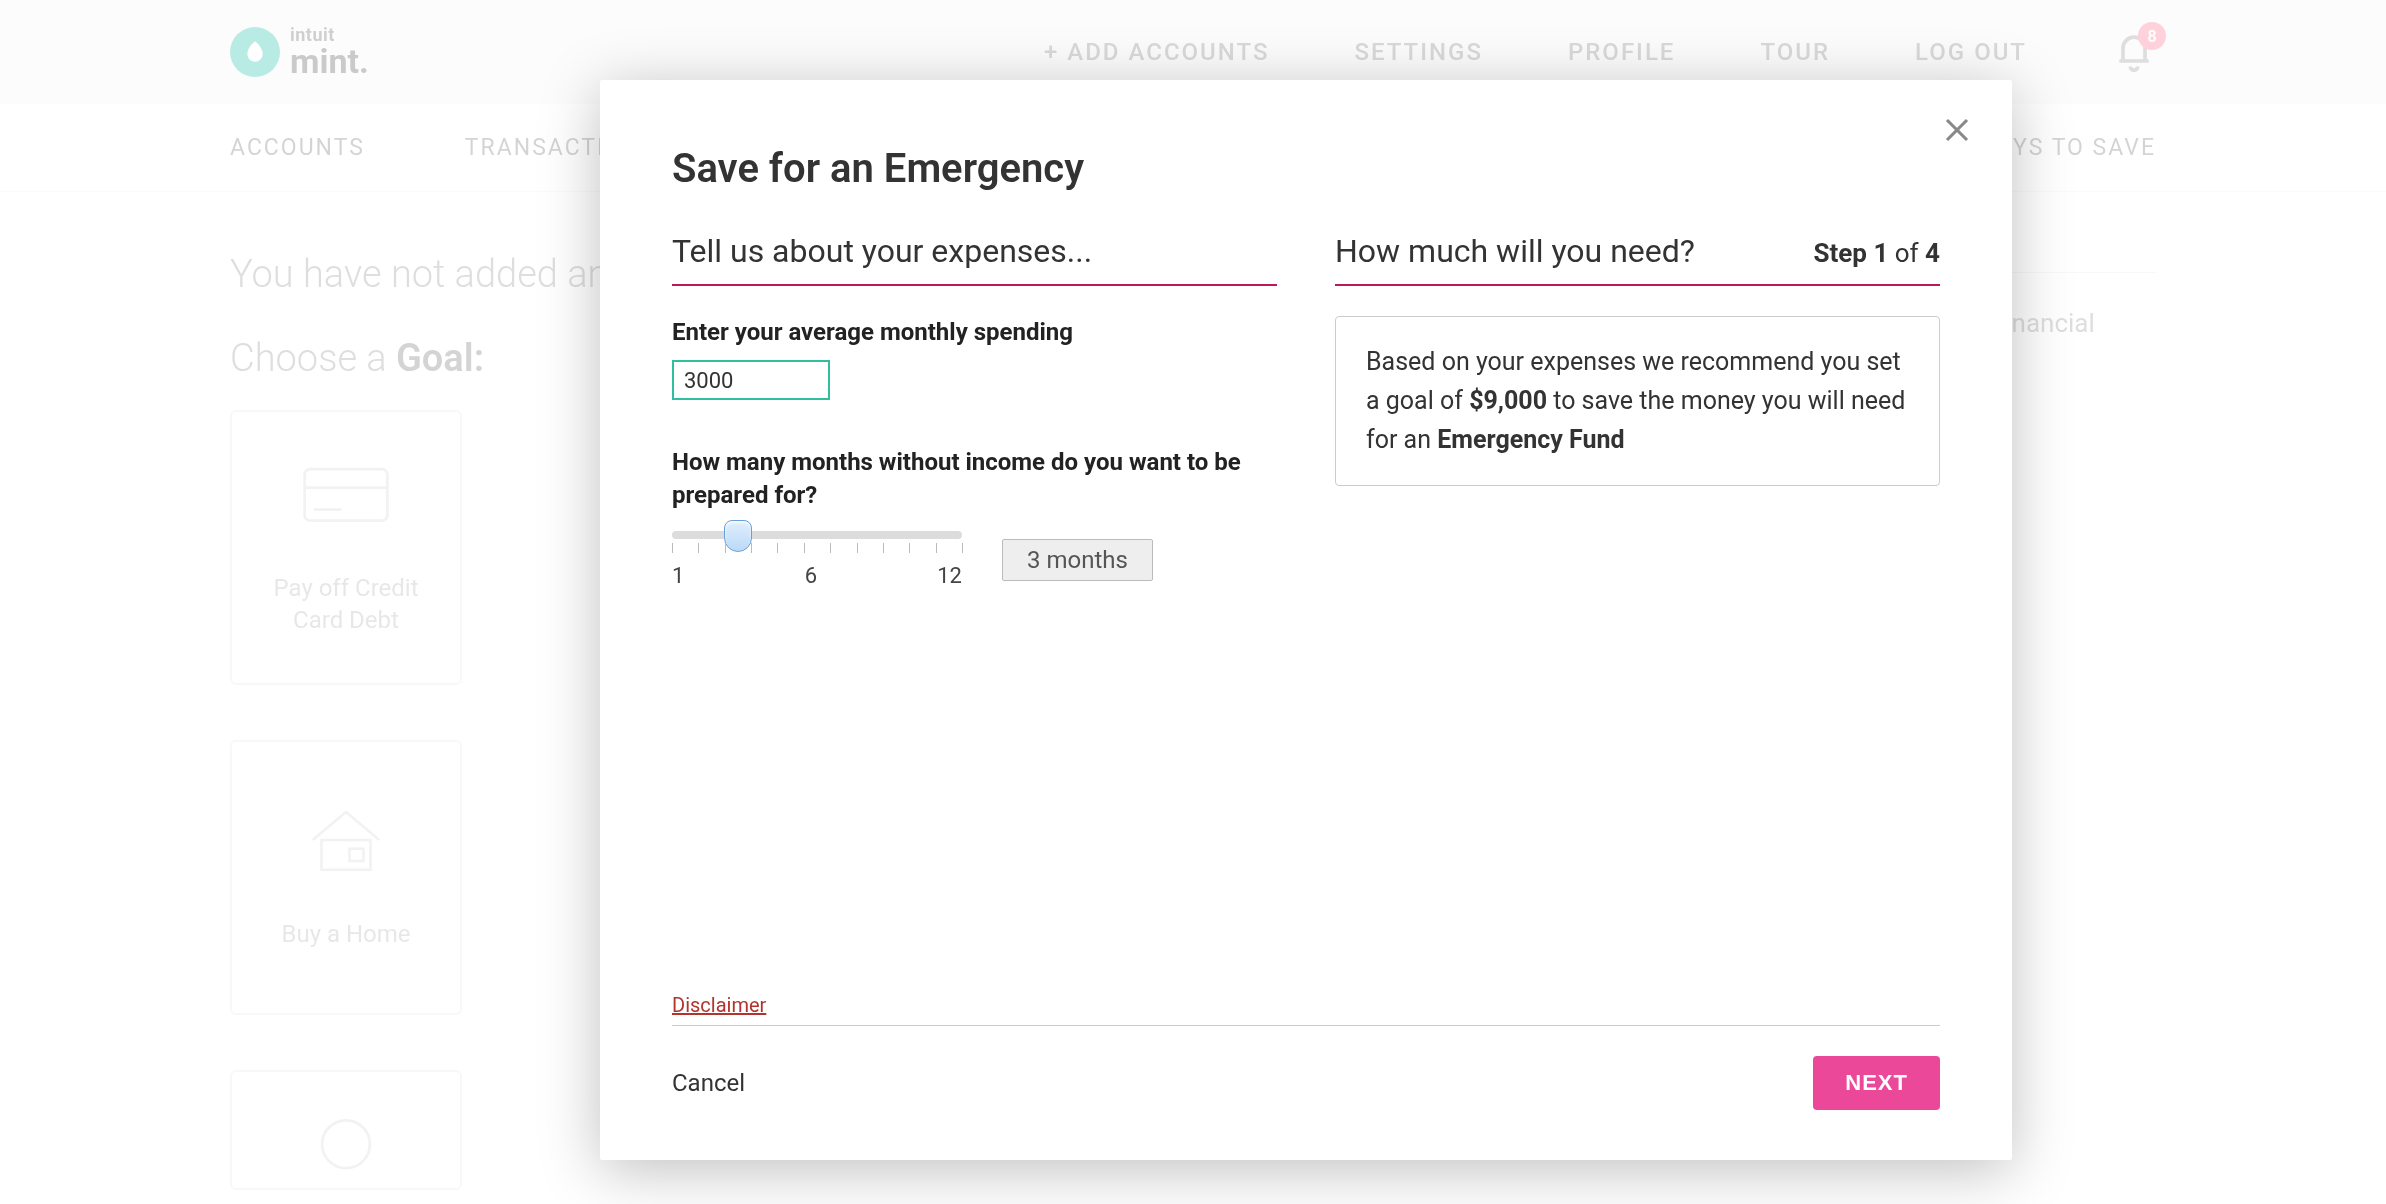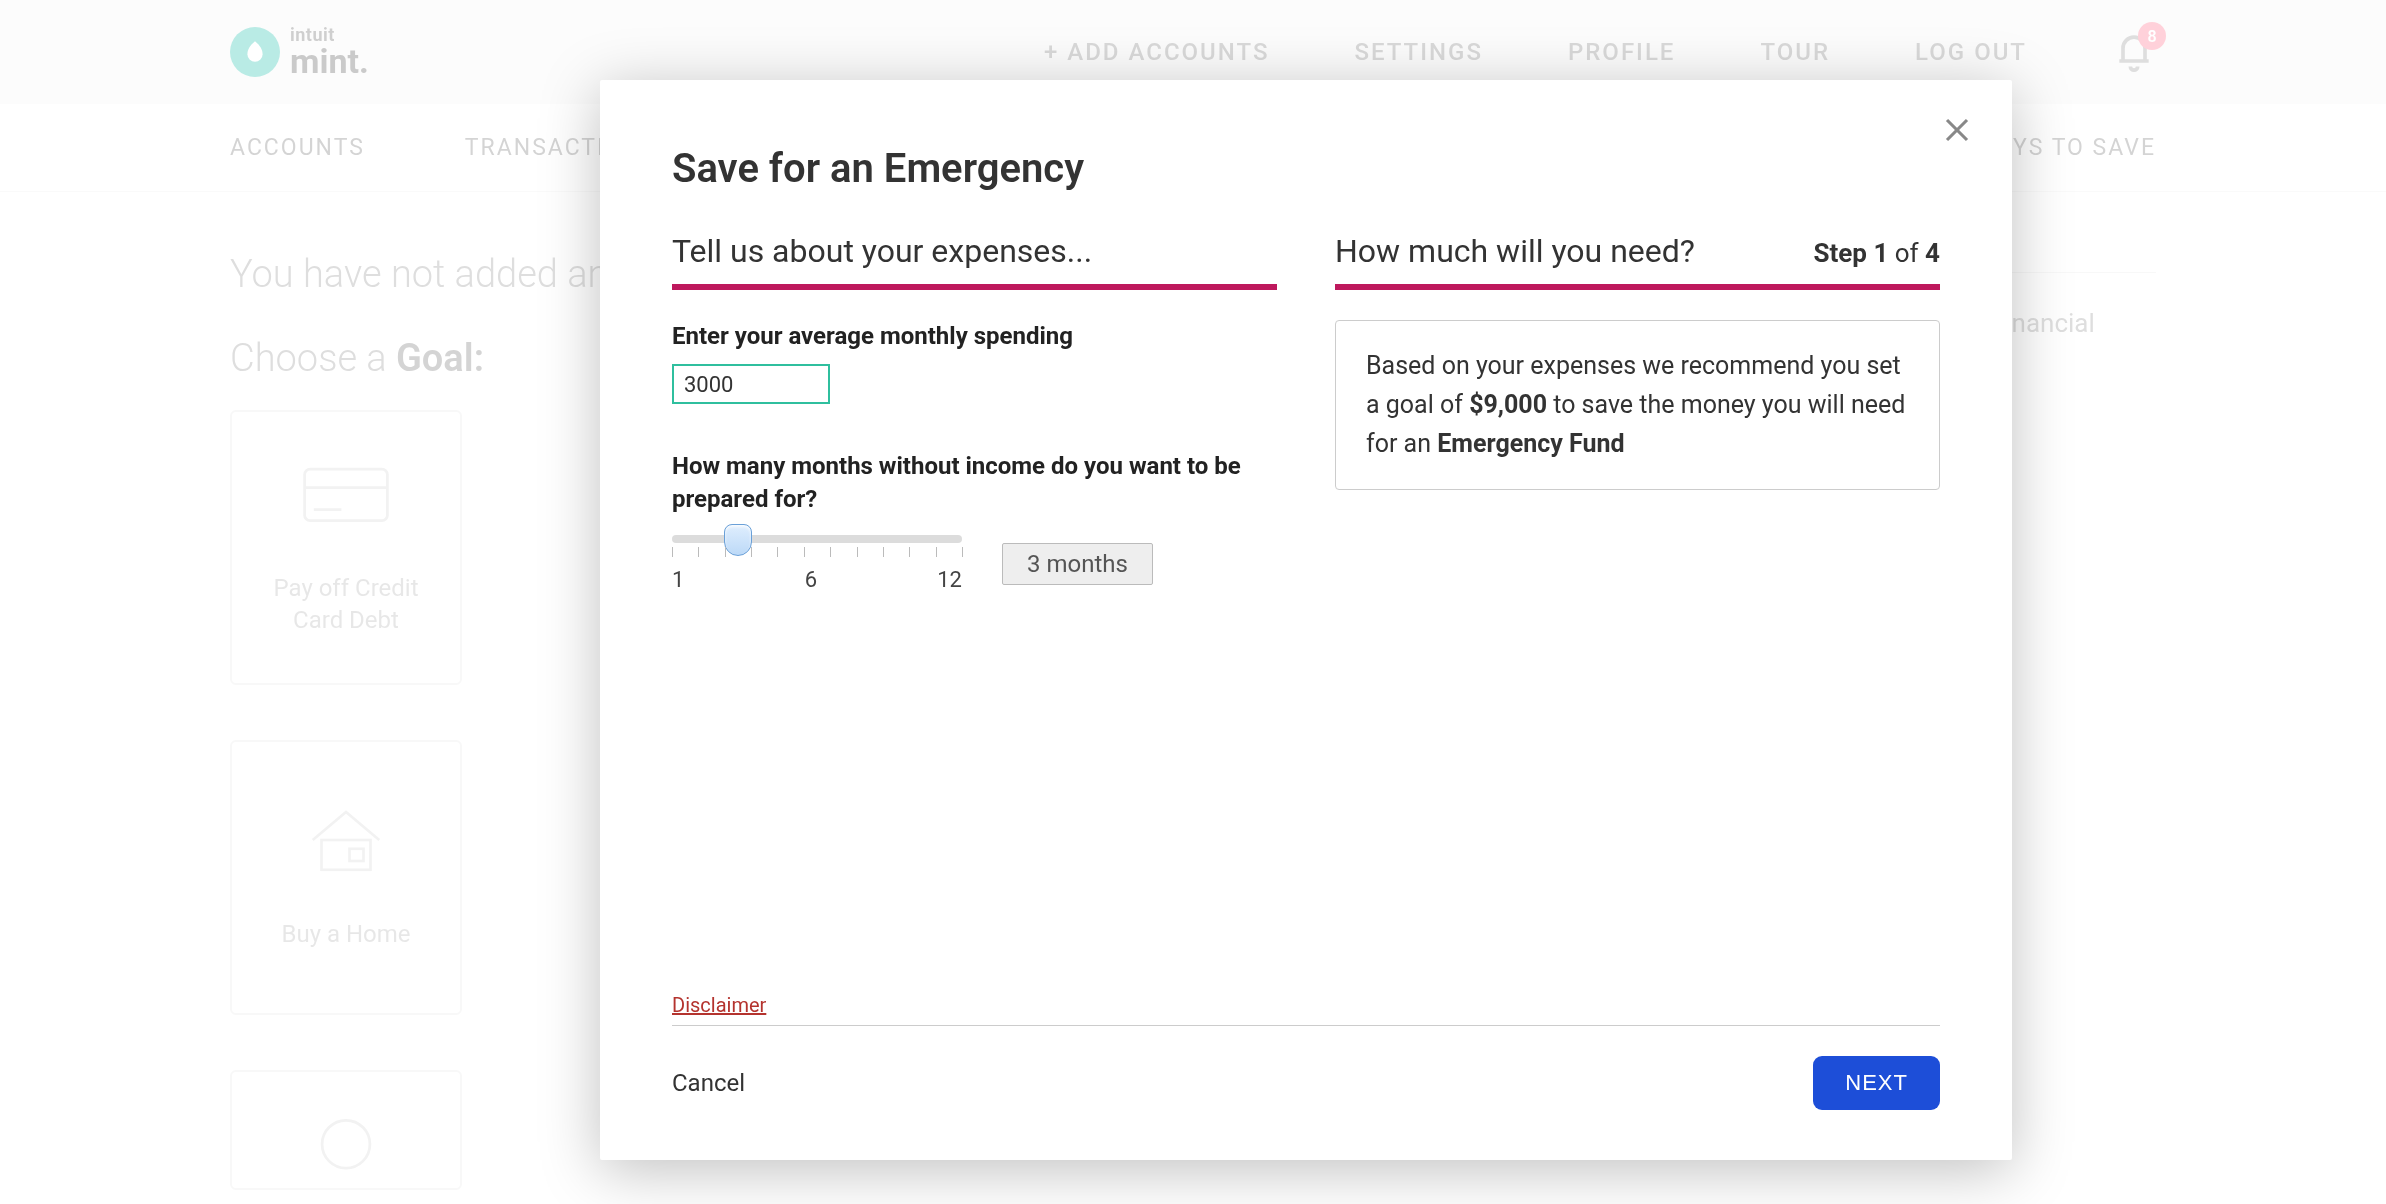--- a/index.html
+++ b/index.html
@@ -79,21 +79,21 @@
     display: flex; flex-direction: column;
   }
   .modal-close {
     position: absolute; top: 35px; right: 40px;
     width: 30px; height: 30px; cursor: pointer;
   }
   .modal-close svg { width: 30px; height: 30px; stroke: #888; stroke-width: 2.5; }
   .modal-title { font-size: 40px; font-weight: 600; color: #333; margin-bottom: 40px; }
   .modal-cols { display: flex; gap: 58px; flex: 1; }
   .mcol { flex: 1; }
-  .mcol-head-row { display: flex; align-items: baseline; justify-content: space-between; border-bottom: 6px solid #be185d; padding-bottom: 14px; margin-bottom: 30px; }
+  .mcol-head-row { display: flex; align-items: baseline; justify-content: space-between; border-bottom: 2px solid #be185d; padding-bottom: 14px; margin-bottom: 30px; }
   .mcol-head { font-size: 32px; font-weight: 400; color: #333; }
   .step-ind { font-size: 26px; color: #333; }
   .step-ind .b { font-weight: 700; }
 
   .flabel { font-size: 24px; font-weight: 700; color: #222; margin-bottom: 12px; line-height: 1.35; }
   .spend-input {
     width: 158px; height: 40px;
     border: 2px solid #2fbf9e;
     font-size: 22px; padding: 0 10px;
     color: #333; outline: none;
@@ -125,24 +125,24 @@
   }
   .reco b { font-weight: 700; }
 
   .modal-footer { margin-top: auto; }
   .disclaimer { color: #b4332e; font-size: 20px; margin-bottom: 8px; display: inline-block; }
   .footer-hr { border-top: 1px solid #ccc; margin-bottom: 30px; }
   .foot-row { display: flex; align-items: center; }
   .cancel { font-size: 24px; color: #333; cursor: pointer; }
   .next-btn {
     margin-left: auto;
-    background: #1d4ed8; color: #fff;
+    background: #ec4899; color: #fff;
     font-size: 22px; letter-spacing: 1px;
-    padding: 14px 32px; border: none; border-radius: 9px;
-    cursor: pointer; font-weight: 400;
+    padding: 14px 32px; border: none; border-radius: 4px;
+    cursor: pointer; font-weight: 700;
   }
 </style>
 </head>
 <body>
 
 <div class="topbar">
   <div class="logo">
     <div class="logo-icon">
       <svg viewBox="0 0 24 24">
           <path d="M12 2 C7 6 5 10 5 14 a7 7 0 0 0 14 0 C19 10 17 6 12 2 Z" fill="#fff"></path>

